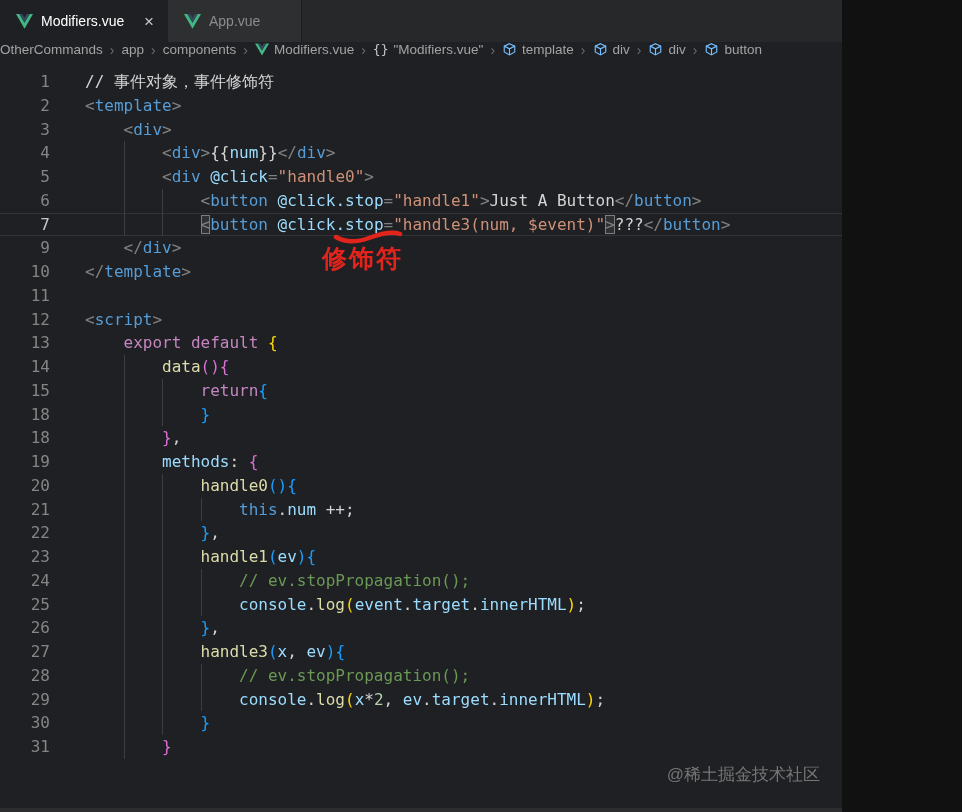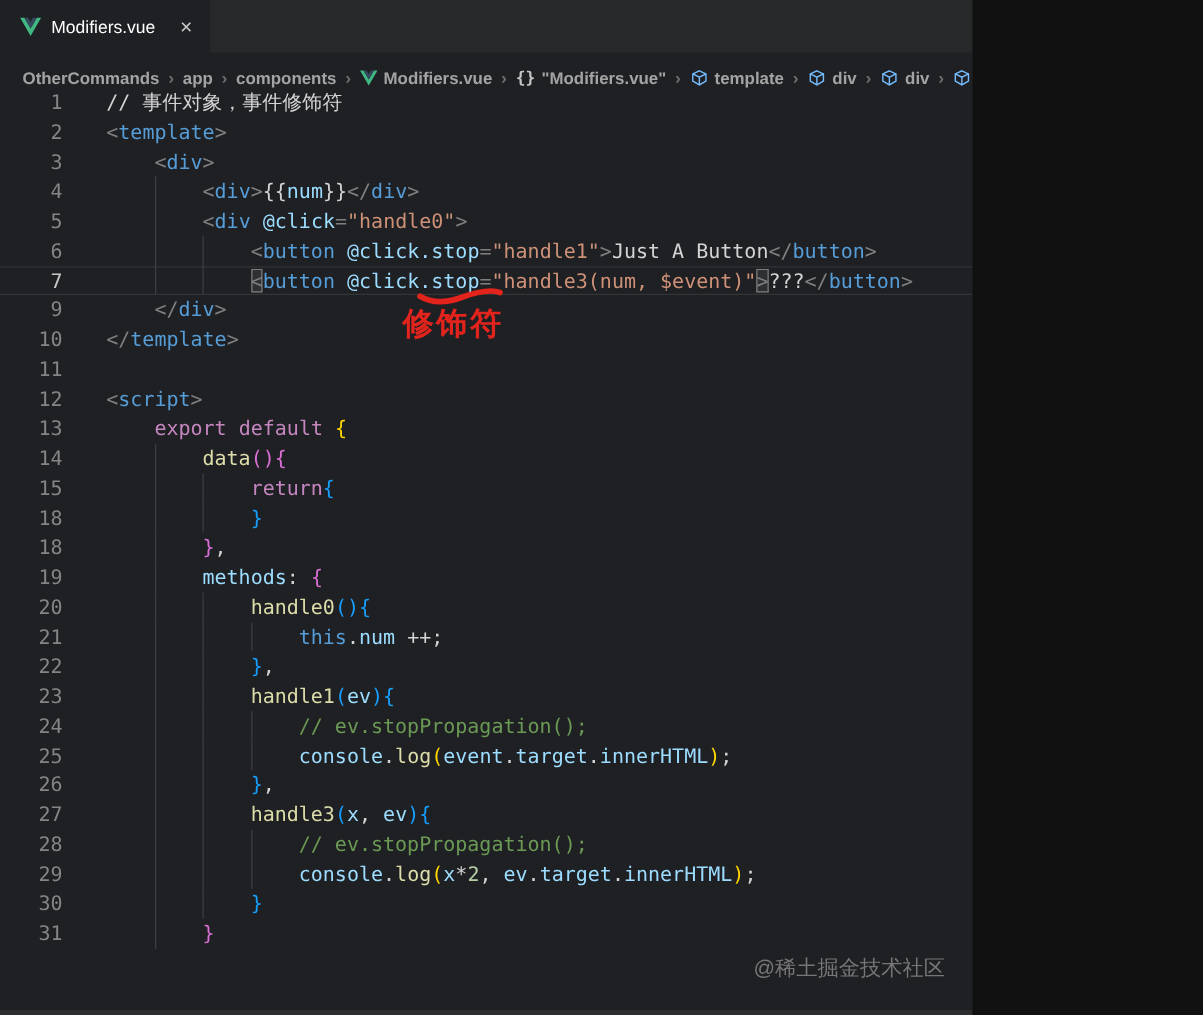--- a/index.html
+++ b/index.html
@@ -1,35 +1,35 @@
 <!DOCTYPE html>
 <html style="--c-p: #808080; --c-tag: #569CD6; --c-attr: #9CDCFE; --c-str: #CE9178; --c-fg: #D4D4D4; --c-kw: #C586C0; --c-kw2: #569CD6; --c-fn: #DCDCAA; --c-num: #B5CEA8; --c-cmt: #6A9955; --c-b1: #FFD700; --c-b2: #DA70D6; --c-b3: #179FFF; --ui-editor_bg: #1f2023; --ui-tabbar_bg: #27282a; --ui-tab_inactive_bg: #2e2f31; --ui-tab_active_text: #ffffff; --ui-tab_inactive_text: #8c8c8c; --ui-breadcrumb_text: #a3a3a3; --ui-line_number: #858585; --ui-vue_green: #41B883; --ui-vue_dark: #35495E; --ui-symbol_blue: #75BEFF; --ui-annotation_red: #e3241d; --ui-watermark: #767676;"><head>
 <meta charset="utf-8">
 <style>
   * { margin:0; padding:0; box-sizing:border-box; }
   html,body { background:#111; }
   #screen {
-    position:relative; width:778px; height:812px; overflow:hidden;
+    position:relative; width:842px; height:812px; overflow:hidden;
     background:var(--ui-editor_bg,#1f2023);
     font-family:"Liberation Sans", sans-serif;
   }
   
   #tabbar { display:flex; height:42px; background:var(--ui-tabbar_bg,#27282a); }
   .tab {
     display:flex; align-items:center; gap:8px; padding:0 12px 0 16px;
     height:42px; font-size:14px; cursor:pointer;
   }
   .tab.active { background:var(--ui-editor_bg,#1f2023); color:var(--ui-tab_active_text,#fff); width:168px; }
   .tab.inactive { background:var(--ui-tab_inactive_bg,#2e2f31); color:var(--ui-tab_inactive_text,#8c8c8c); width:134px; border-right:1px solid #1c1d1f;}
   .tab .vlogo { width:17px; height:15px; flex:0 0 auto; }
   .tab .close { margin-left:auto; font-size:17px; line-height:1; color:#c8c8c8; padding:0 2px; }
   
   #crumbs {
-    height:28px; display:flex; align-items:flex-end; padding-left:18px;
-    font-size:13.5px; color:var(--ui-breadcrumb_text,#a3a3a3); white-space:nowrap;font-weight:bold;
+    height:28px; display:flex; align-items:flex-start; 
+    font-size:13.5px; color:var(--ui-breadcrumb_text,#a3a3a3); white-space:nowrap;
   }
   #crumbs .sep { color:#6d6d6d; margin:0 7px; font-size:14px; }
   #crumbs .bi { display:inline-flex; align-items:center; gap:5px; }
   #crumbs svg { display:block; }
   #crumbs .braces { color:#c5c5c5; font-family:"DejaVu Sans Mono",monospace; font-size:13px; }
   
   #editor { position:relative; font-family:"DejaVu Sans Mono",monospace; font-size:16px; }
   .cl { height:23.75px; line-height:23.75px; white-space:pre; width:100%; }
   .cl.cur { box-shadow: inset 0 1px 0 rgba(255,255,255,.09), inset 0 -1px 0 rgba(255,255,255,.09); }
   .ln {
@@ -71,20 +71,27 @@
 <div id="screen">
 
   <div id="tabbar">
     <div class="tab active">
       <svg class="vlogo" viewBox="0 0 24 21">
           <path fill="#41B883" d="M0 0h4.8L12 12.4 19.2 0H24L12 20.7z"></path>
           <path fill="#35495E" d="M4.8 0h4.3L12 5.1 14.9 0h4.3L12 12.4z"></path>
         </svg>
       <span>Modifiers.vue</span>
       <span class="close">×</span>
+    </div>
+    <div class="tab inactive">
+      <svg class="vlogo" viewBox="0 0 24 21">
+          <path fill="#41B883" d="M0 0h4.8L12 12.4 19.2 0H24L12 20.7z"></path>
+          <path fill="#35495E" d="M4.8 0h4.3L12 5.1 14.9 0h4.3L12 12.4z"></path>
+        </svg>
+      <span>App.vue</span>
     </div>
   </div>
 
   <div id="crumbs">
       <span class="bi">
         <span>OtherCommands</span>
       </span>
       <span class="sep">›</span>
       <span class="bi">
         <span>app</span>

